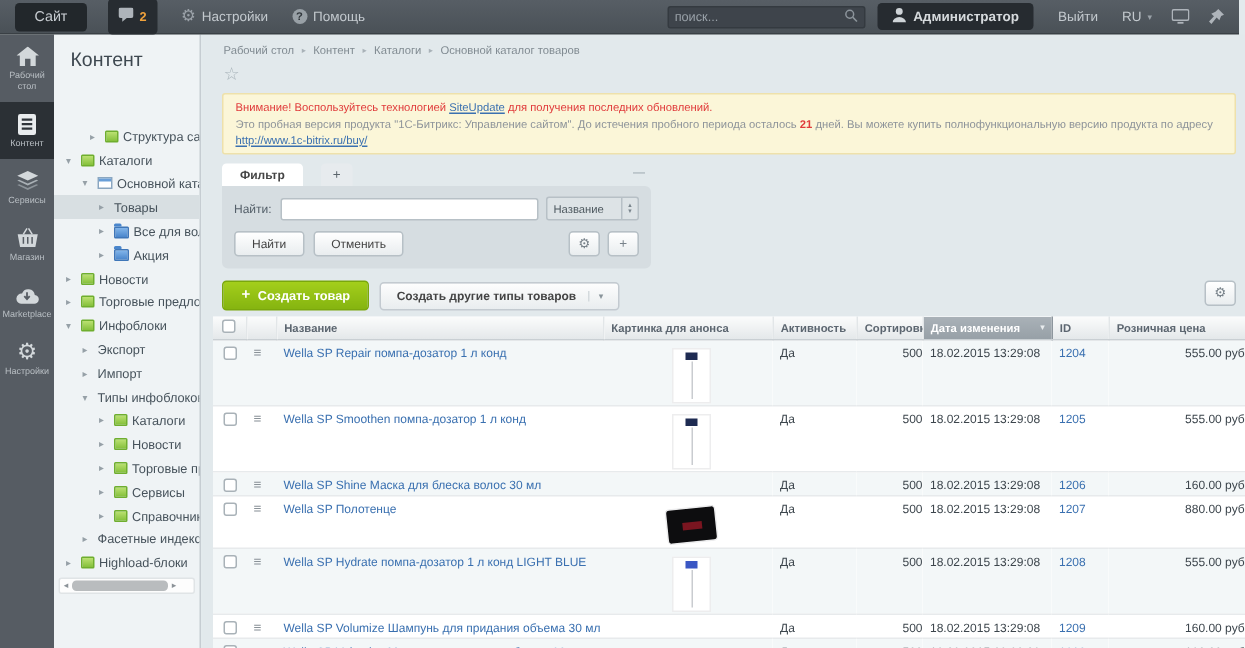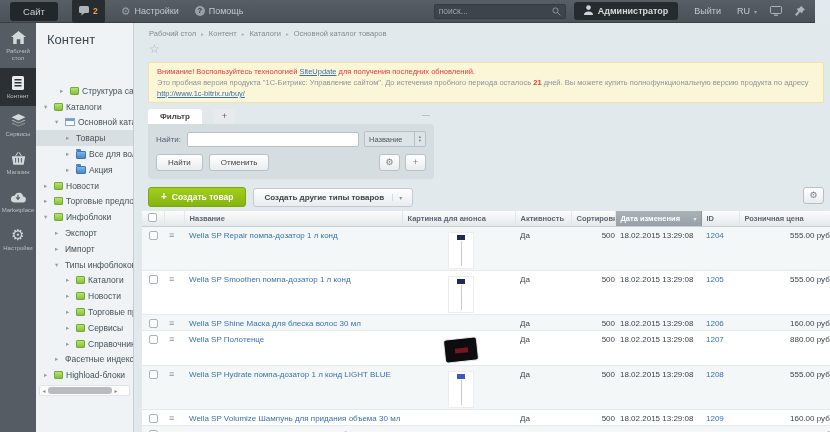--- a/index.html
+++ b/index.html
@@ -1,20 +1,20 @@
 <!DOCTYPE html>
 <html><head>
 <meta charset="utf-8">
 <style>
   * { margin:0; padding:0; box-sizing:border-box; }
   html,body { width:830px; height:432px; overflow:hidden; }
   body { font-family:"Liberation Sans","DejaVu Sans",sans-serif; background:#e3eaed; position:relative; }
 
   
-  .topbar { position:absolute; top:0; left:0; right:15px; height:23px; z-index:10;
+  .topbar { position:absolute; top:0; left:0; right:4px; height:23px; z-index:10;
     background:linear-gradient(#575e65,#4a5157); border-bottom:1px solid #3a4045;
     display:flex; align-items:center; }
   .tab { font-size:9.5px; padding:4px 13px; border-radius:3px; cursor:pointer; }
   .tab-site { margin-left:10px; background:#22272b; color:#c9ced3; }
   .tab-admin { margin-left:3px; background:#fff; color:#333; font-weight:bold; padding:4px 20px; }
   .notify { margin-left:14px; background:#272c31; border-radius:3px; padding:3px 7px;
     display:flex; align-items:center; gap:4px; cursor:pointer; }
   .ncount { color:#f0a23c; font-size:8.5px; font-weight:bold; }
   .tb-link { margin-left:16px; color:#c3c9ce; font-size:9px; display:flex; align-items:center; gap:4px; cursor:pointer; }
   .gear-g { color:#9aa1a8; font-size:11px; line-height:10px; }

